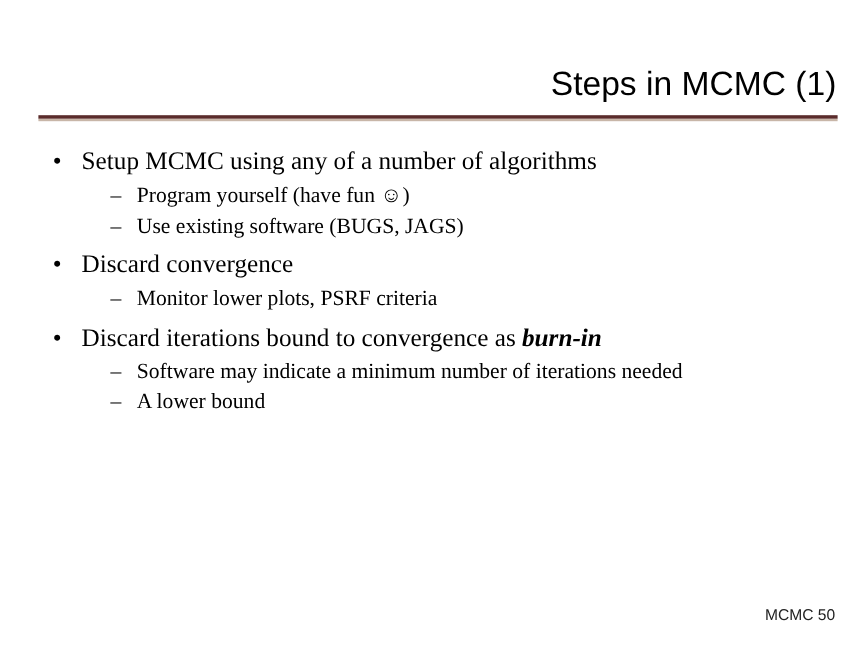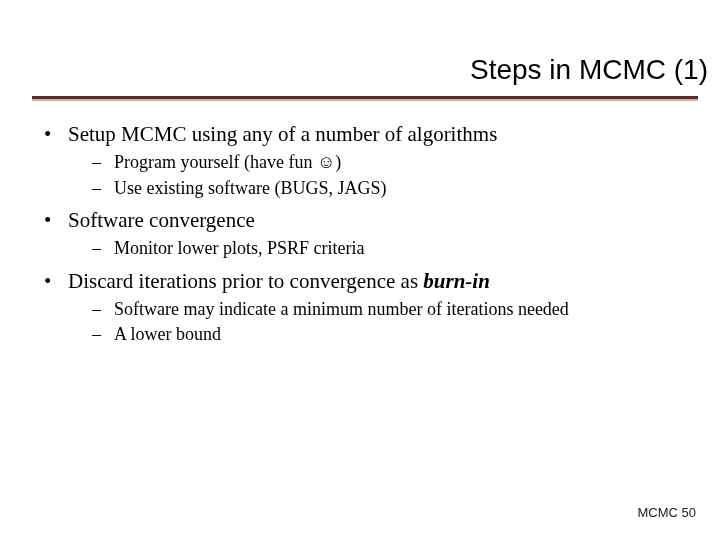--- a/index.html
+++ b/index.html
@@ -14,21 +14,21 @@
   }
   .slide {
     position: relative;
     width: 720px;
     height: 540px;
     box-sizing: border-box;
   }
   .title {
     position: absolute;
     top: 54px;
-    right: 12px;
+    right: 23px;
     font-family: Verdana, Geneva, sans-serif;
     font-size: 28px;
     font-weight: 400;
     color: #000;
     text-align: center;
     white-space: nowrap;
   }
   .rule-wrap {
     position: absolute;
     top: 96px;
@@ -116,28 +116,28 @@
 
       <li>
         <span>Setup MCMC using any of a number of algorithms</span>
         <ul class="sub">
           <li>Program yourself (have fun ☺)</li>
           <li>Use existing software (BUGS, JAGS)</li>
         </ul>
       </li>
 
       <li>
-        <span>Software convergence</span>
+        <span>Discard convergence</span>
         <ul class="sub">
           <li>Monitor lower plots, PSRF criteria</li>
         </ul>
       </li>
 
       <li>
-        <span>Discard iterations prior to convergence as </span><span class="burn-in">burn-in</span>
+        <span>Discard iterations bound to convergence as </span><span class="burn-in">burn-in</span>
         <ul class="sub">
           <li>Software may indicate a minimum number of iterations needed</li>
           <li>A lower bound</li>
         </ul>
       </li>
 
     </ul>
   </div>
 
   <div class="footer">

